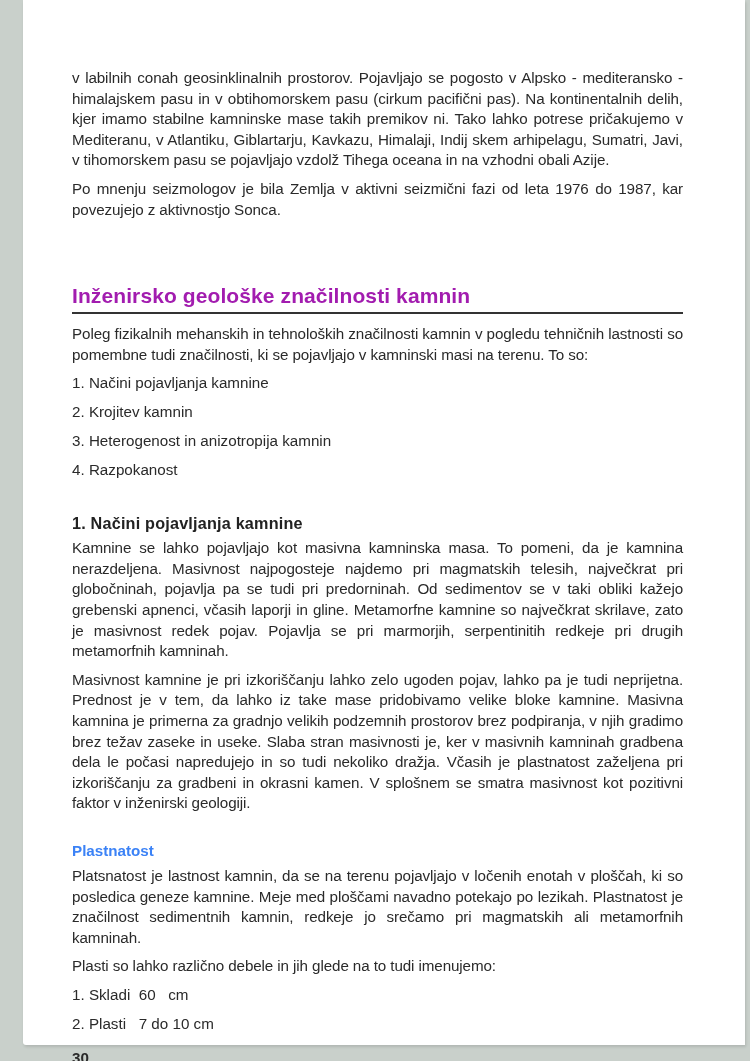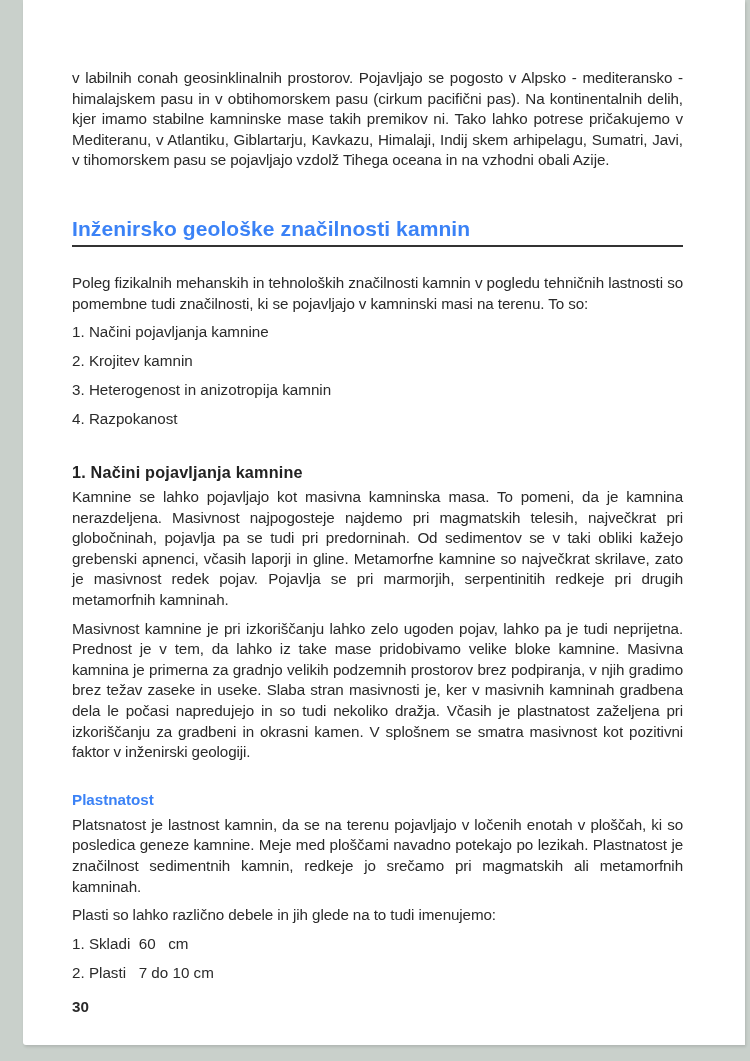--- a/index.html
+++ b/index.html
@@ -18,45 +18,46 @@
   }
   .content {
     position: absolute; left: 49px; top: 68px; width: 611px;
   }
   p {
     margin: 0; font-size: 15.2px; line-height: 20.6px;
     text-align: justify; letter-spacing: -0.1px;
   }
   .gap-s { margin-top: 8px; }
   .h1 {
-    margin: 44px 0 0 0; font-size: 21px; font-weight: bold;
-    line-height: 28px; color: #3b82f6; letter-spacing: 0.1px;
+    margin: 62px 0 0 0; font-size: 21px; font-weight: bold;
+    line-height: 28px; color: #a21caf; letter-spacing: 0.1px;
   }
   .h1-rule { height: 2px; background: #333; margin-top: 2px; width: 611px; }
-  .intro { margin-top: 26px; }
+  .intro { margin-top: 10px; }
   ol.list { list-style: none; margin: 8px 0 0 0; padding: 0; }
   ol.list li { font-size: 15.2px; line-height: 20.6px; margin-bottom: 8.2px; }
   .h2 {
     margin: 32px 0 4px 0; font-size: 16.2px; font-weight: bold;
     line-height: 22px; color: #222; letter-spacing: 0.2px;
   }
   .h3 {
     margin: 26px 0 4px 0; font-size: 15.2px; font-weight: bold;
     line-height: 22px; color: #3b82f6;
   }
   .pre { white-space: pre; }
   .pagenum { font-size: 15.2px; line-height: 20px; margin-top: 14px; font-weight: bold; }
 </style>
 </head>
 <body>
 
 <div class="page">
   <div class="content">
 
     <p>v labilnih conah geosinklinalnih prostorov. Pojavljajo se pogosto v Alpsko - mediteransko - himalajskem pasu in v obtihomorskem pasu (cirkum pacifični pas). Na kontinentalnih delih, kjer imamo stabilne kamninske mase takih premikov ni. Tako lahko potrese pričakujemo v Mediteranu, v Atlantiku, Giblartarju, Kavkazu, Himalaji, Indij skem arhipelagu, Sumatri, Javi, v tihomorskem pasu se pojavljajo vzdolž Tihega oceana in na vzhodni obali Azije.</p>
+    <p class="gap-s">Po mnenju seizmologov je bila Zemlja v aktivni seizmični fazi od leta 1976 do 1987, kar povezujejo z aktivnostjo Sonca.</p>
 
     <div class="h1">Inženirsko geološke značilnosti kamnin</div>
     <div class="h1-rule"></div>
 
     <p class="intro">Poleg fizikalnih mehanskih in tehnoloških značilnosti kamnin v pogledu tehničnih lastnosti so pomembne tudi značilnosti, ki se pojavljajo v kamninski masi na terenu. To so:</p>
 
     <ol class="list">
       <li>1. Načini pojavljanja kamnine</li>
       <li>2. Krojitev kamnin</li>
       <li>3. Heterogenost in anizotropija kamnin</li>

